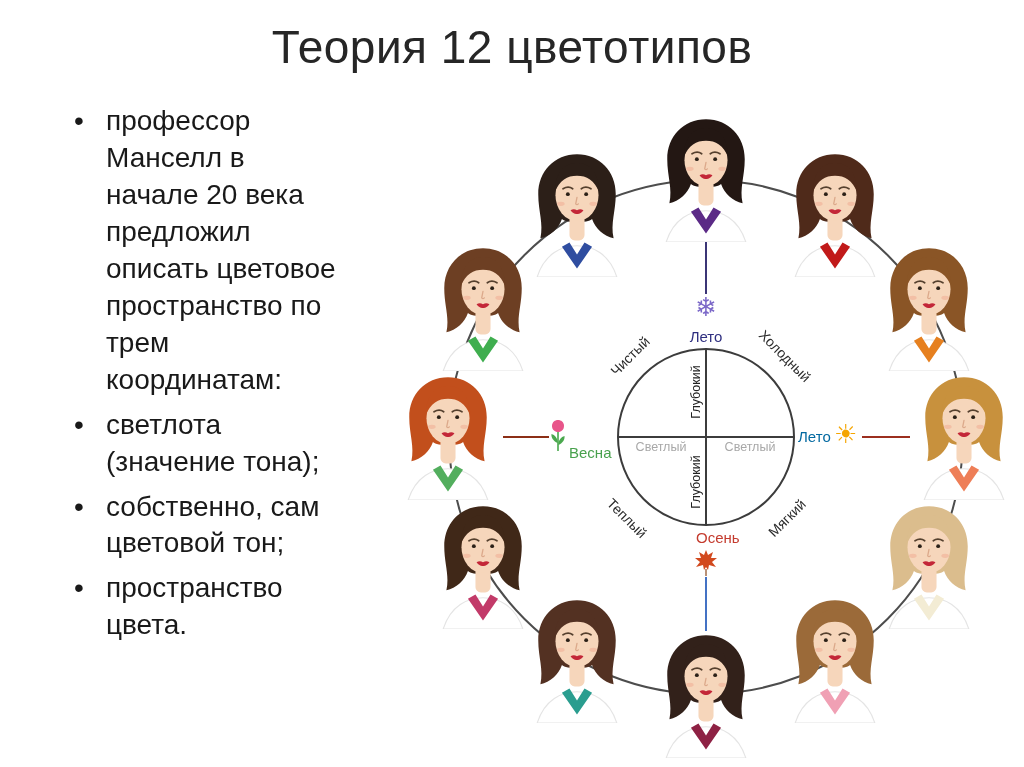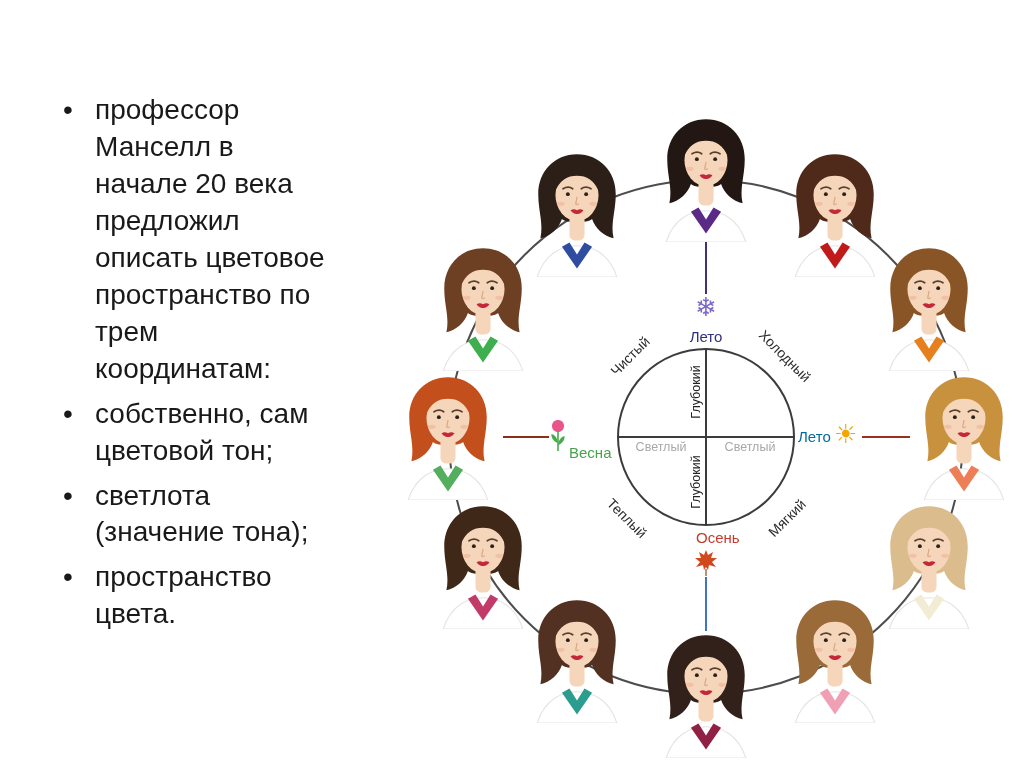--- a/index.html
+++ b/index.html
@@ -2,21 +2,21 @@
 <html><head>
 <meta charset="utf-8">
 <style>
   html,body{margin:0;padding:0;background:#ffffff;}
   .slide{position:relative;width:1024px;height:767px;background:#fff;overflow:hidden;
          font-family:"Liberation Sans",sans-serif;}
 
   .title{position:absolute;top:20px;left:0;width:100%;text-align:center;margin:0;
          font-size:46px;font-weight:400;color:#262626;letter-spacing:.5px;}
 
-  .bullets{position:absolute;left:55px;top:92px;width:310px;margin:0;padding:0;list-style:none;}
+  .bullets{position:absolute;left:55px;top:92px;width:310px;margin:11px;padding:0;list-style:none;}
   .bullets li{position:relative;padding-left:40px;margin-bottom:8px;
               font-size:28px;line-height:1.32;color:#191919;}
   .bullets li::before{content:"•";position:absolute;left:8px;top:0;}
   .bullets li span{white-space:pre-line;}
 
   .diagram{position:absolute;left:0;top:0;width:1024px;height:767px;}
 
   .outer-circle{position:absolute;left:448px;top:179px;width:516px;height:516px;
                 border:2px solid #4d4d4d;border-radius:50%;box-sizing:border-box;}
   .inner-circle{position:absolute;left:617px;top:348px;width:178px;height:178px;
@@ -63,34 +63,35 @@
   .nose{stroke:#dca98b;stroke-width:1.2;fill:none;stroke-linecap:round;}
   .blush{fill:#f0a890;opacity:.5;}
   .lips{fill:#c32738;}
   .stem{fill:#4aa84e;}
 </style>
 </head>
 <body>
 
 <div class="slide">
 
+  <h1 class="title">Теория 12 цветотипов</h1>
 
   <ul class="bullets">
     <li><span>профессор
 Манселл в
 начале 20 века
 предложил
 описать цветовое
 пространство по
 трем
 координатам:</span></li>
+    <li><span>светлота
+(значение тона);</span></li>
     <li><span>собственно, сам
 цветовой тон;</span></li>
-    <li><span>светлота
-(значение тона);</span></li>
     <li><span>пространство
 цвета.</span></li>
   </ul>
 
   <div class="diagram">
 
     <div class="outer-circle"></div>
 
     <div class="conn conn-top" style="background: rgb(59, 53, 118);"></div>
     <div class="conn conn-bottom" style="background: rgb(68, 114, 196);"></div>

